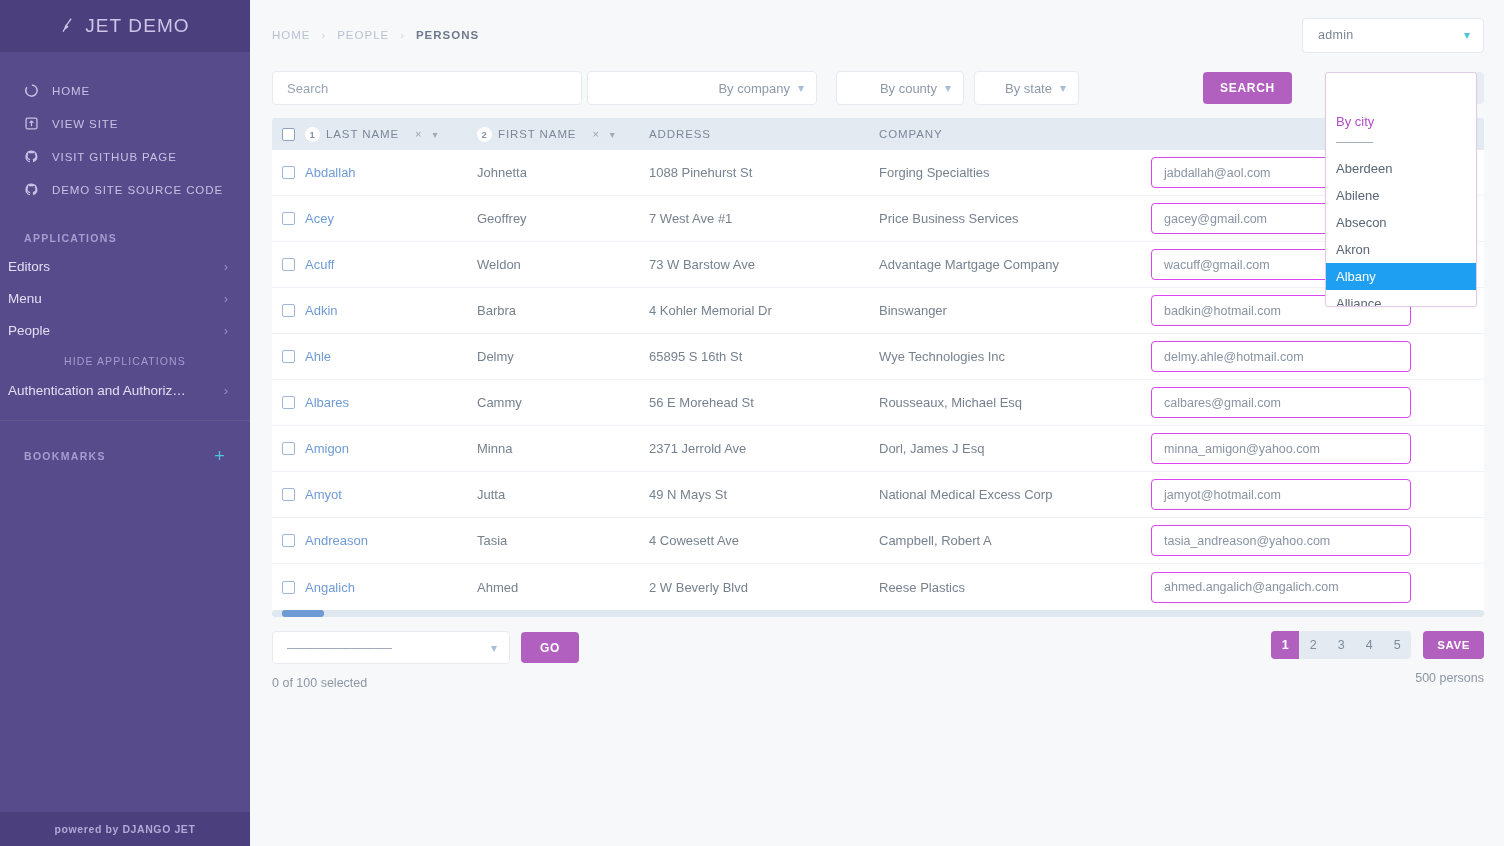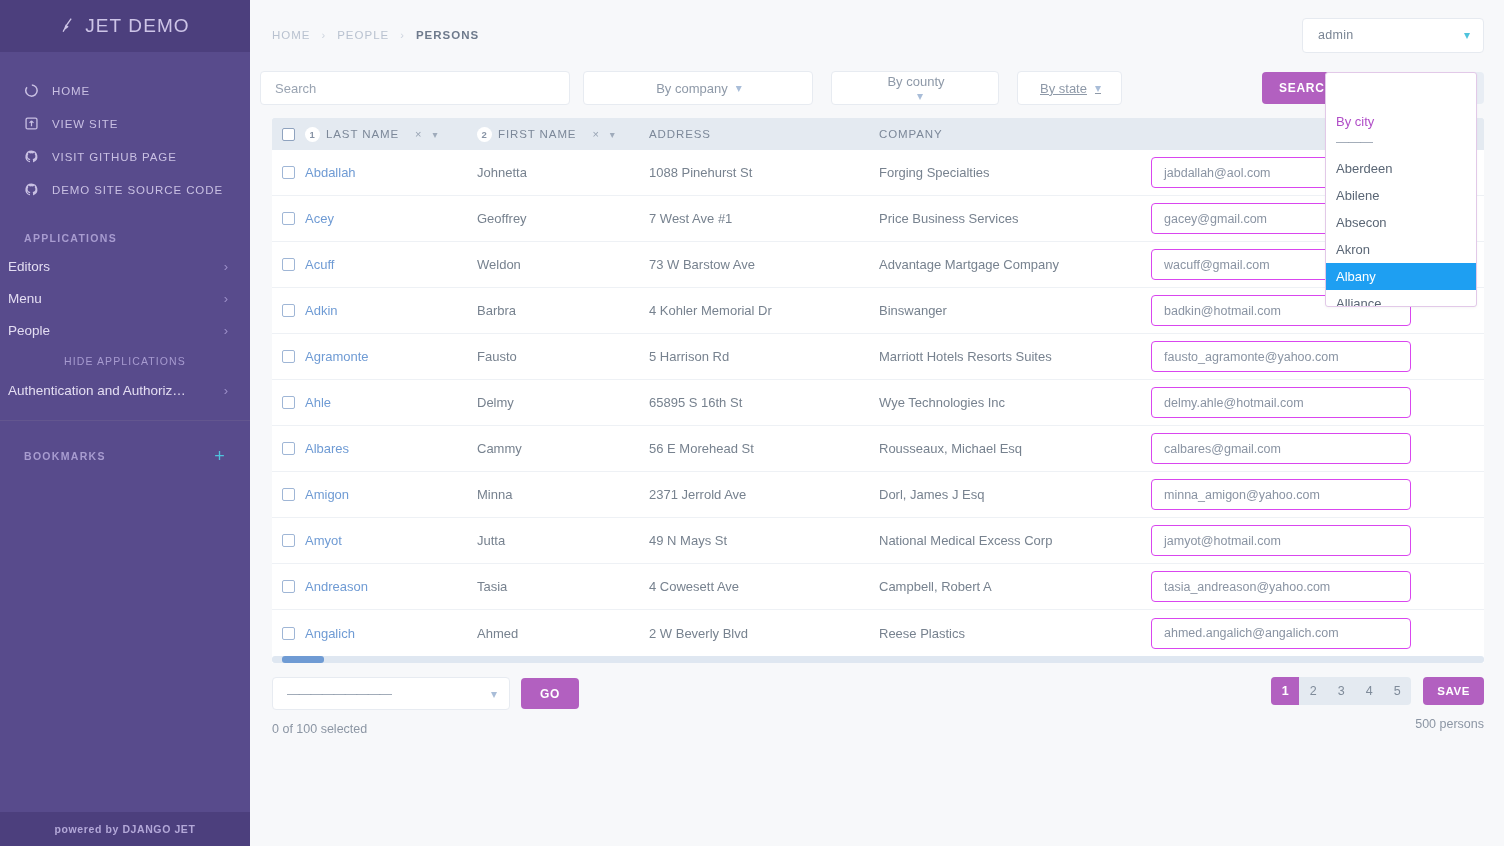--- a/index.html
+++ b/index.html
@@ -78,38 +78,38 @@
   .user-select {
     width: 182px; height: 35px; background: #fff; border: 1px solid #e6eaf0;
     border-radius: 4px; display: flex; align-items: center; justify-content: space-between;
     padding: 0 13px 0 15px; cursor: pointer;
   }
   .user-select .name { color: #7a8594; font-size: 12.5px; font-weight: normal; letter-spacing: .3px;}
   .chev-teal { color: #4fc3dc; font-size: 12px; }
 
   
   .toolbar {
-    display: flex; align-items: center; gap: 8px;
-    padding: 0 20px 0 10px; height: 36px; position: relative;
+    display: flex; align-items: center; gap: 0;
+    padding: 0 20px 0 22px; height: 36px; position: relative;
   }
   .f-input, .f-select {
     height: 34px; background: #fff; border: 1px solid #e7ebf1; border-radius: 4px;
     font-size: 13px; color: #8e99a8; display: flex; align-items: center;
     padding: 0 12px 0 14px;
   }
   .f-input { width: 310px; }
   .f-input input {
     border: 0; outline: none; width: 100%; font-size: 13px;
     color: #6b7685; font-family: "Liberation Sans", sans-serif; background: transparent;
   }
   .f-input input::placeholder { color: #9aa4b2; }
-  .f-select { justify-content: center; cursor: pointer; }
+  .f-select { justify-content: flex-end; cursor: pointer; }
   .sel-company { width: 230px; margin-left: 5px; }
-  .sel-county  { width: 168px; margin-left: 10px; flex-direction: column; }
-  .sel-state   { width: 105px; margin-left: 10px; text-decoration: underline; }
+  .sel-county  { width: 128px; margin-left: 19px; }
+  .sel-state   { width: 105px; margin-left: 10px; }
   .sel-city    { width: 100px; margin-left: 10px; }
   .chev-blue { color: #a9bdd8; font-size: 12px; margin-left: 8px;}
 
   .btn-search {
     margin-left: 14px; height: 32px; background: #b260c0; border-radius: 4px;
     color: #fff; font-size: 12px; letter-spacing: .7px; font-weight: bold;
     display: flex; align-items: center; padding: 0 17px; cursor: pointer; border: 0;
   }
   .btn-add {
     margin-left: auto; height: 32px; background: #e8edf4; border-radius: 4px;
@@ -415,32 +415,20 @@
             <div class="c-check">
               <span class="cb"></span>
             </div>
             <div class="c-last">
               <span class="lastname">Adkin</span>
             </div>
             <div class="c-first">Barbra</div>
             <div class="c-addr">4 Kohler Memorial Dr</div>
             <div class="c-comp">Binswanger</div>
             <div class="c-mail"><span class="mail-box">badkin@hotmail.com</span></div>
-          </div>
-          <div class="trow">
-            <div class="c-check">
-              <span class="cb"></span>
-            </div>
-            <div class="c-last">
-              <span class="lastname">Agramonte</span>
-            </div>
-            <div class="c-first">Fausto</div>
-            <div class="c-addr">5 Harrison Rd</div>
-            <div class="c-comp">Marriott Hotels Resorts Suites</div>
-            <div class="c-mail"><span class="mail-box">fausto_agramonte@yahoo.com</span></div>
           </div>
           <div class="trow">
             <div class="c-check">
               <span class="cb"></span>
             </div>
             <div class="c-last">
               <span class="lastname">Ahle</span>
             </div>
             <div class="c-first">Delmy</div>
             <div class="c-addr">65895 S 16th St</div>

